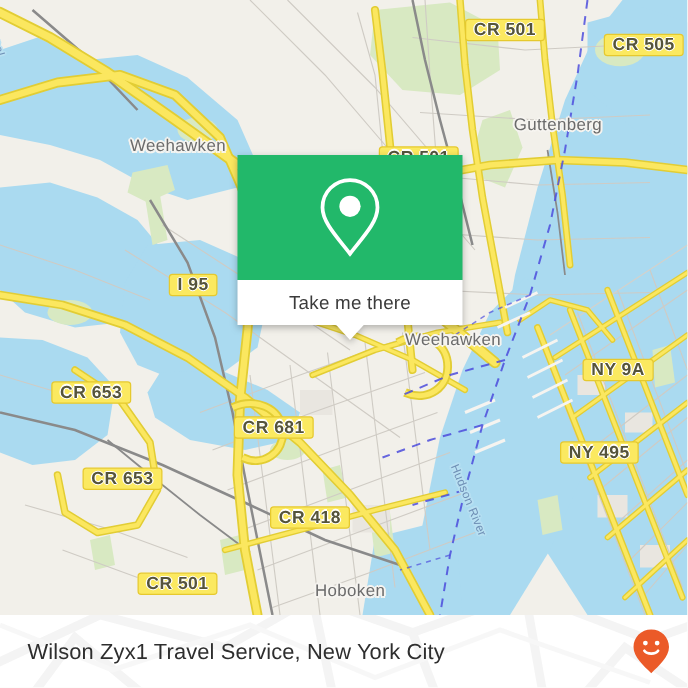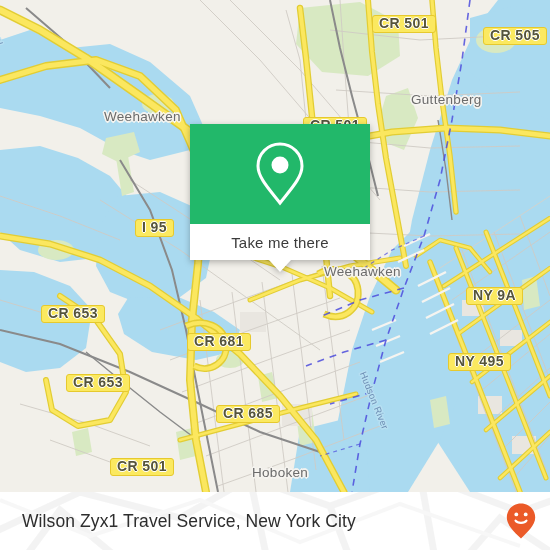--- a/index.html
+++ b/index.html
@@ -385,21 +385,21 @@
     <div class="maplabel water" style="left:-2px; top:18px; transform:rotate(74deg); transform-origin:left top;">Canal</div>
     <div class="maplabel water" style="left:368px; top:370px; transform:rotate(68deg); transform-origin:left top;">Hudson River</div>
 
     <div class="shield" style="left:372px; top:15px;">CR 501</div>
     <div class="shield" style="left:483px; top:27px;">CR 505</div>
     <div class="shield" style="left:303px; top:117px;">CR 501</div>
     <div class="shield" style="left:107px; top:219px;margin-left:28px;">I 95</div>
     <div class="shield" style="left:41px; top:305px;">CR 653</div>
     <div class="shield" style="left:187px; top:333px;">CR 681</div>
     <div class="shield" style="left:66px; top:374px;">CR 653</div>
-    <div class="shield" style="left:216px; top:405px;">CR 685</div>
+    <div class="shield" style="left:216px; top:405px;">CR 418</div>
     <div class="shield" style="left:110px; top:458px;">CR 501</div>
     <div class="shield" style="left:466px; top:287px;">NY 9A</div>
     <div class="shield" style="left:448px; top:353px;">NY 495</div>
 
     <div id="popup">
       <div id="popup-top">
         <svg width="52" height="68" viewBox="0 0 52 68">
           <path d="M26 4 C13.8 4 4 13.8 4 26 C4 38 16 50 26 63 C36 50 48 38 48 26 C48 13.8 38.2 4 26 4 Z" fill="none" stroke="#ffffff" stroke-width="3"></path>
           <circle cx="26" cy="25" r="8.5" fill="#ffffff"></circle>
         </svg>

